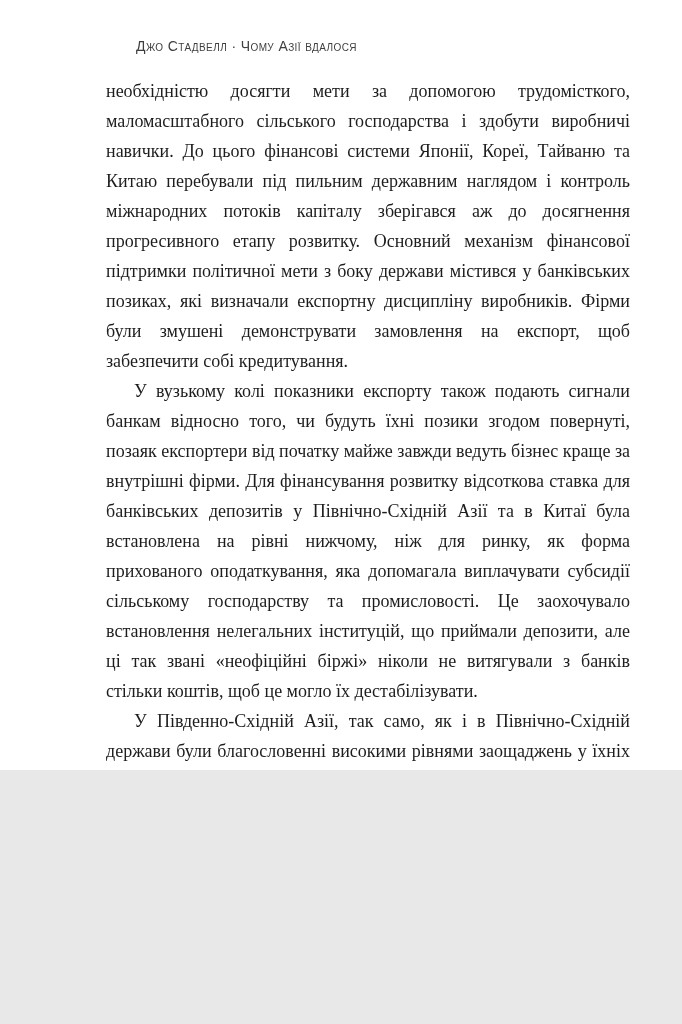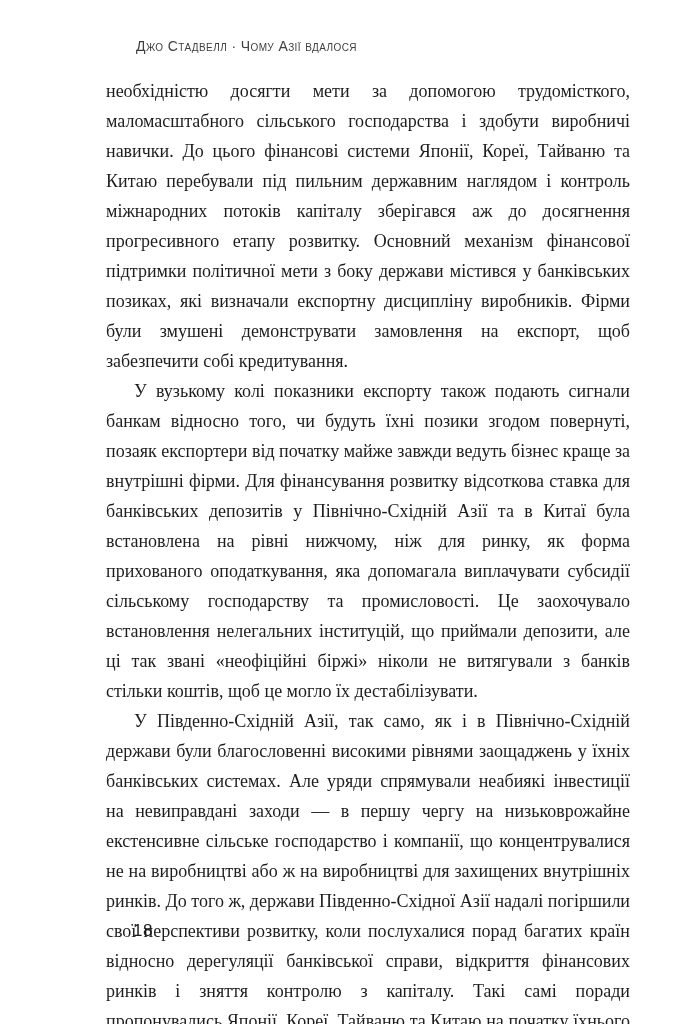--- a/index.html
+++ b/index.html
@@ -3,21 +3,21 @@
 <meta charset="utf-8">
 <style>
   html, body {
     margin: 0;
     padding: 0;
     background: #e8e8e8;
   }
   .page {
     position: relative;
     width: 682px;
-    height: 1024px;
+    height: 770px;
     margin: 0 auto;
     background: #ffffff;
     overflow: hidden;
   }
   .running-header {
     position: absolute;
     left: 136px;
     top: 38px;
     font-family: "Liberation Sans", "DejaVu Sans", sans-serif;
     font-variant: small-caps;

